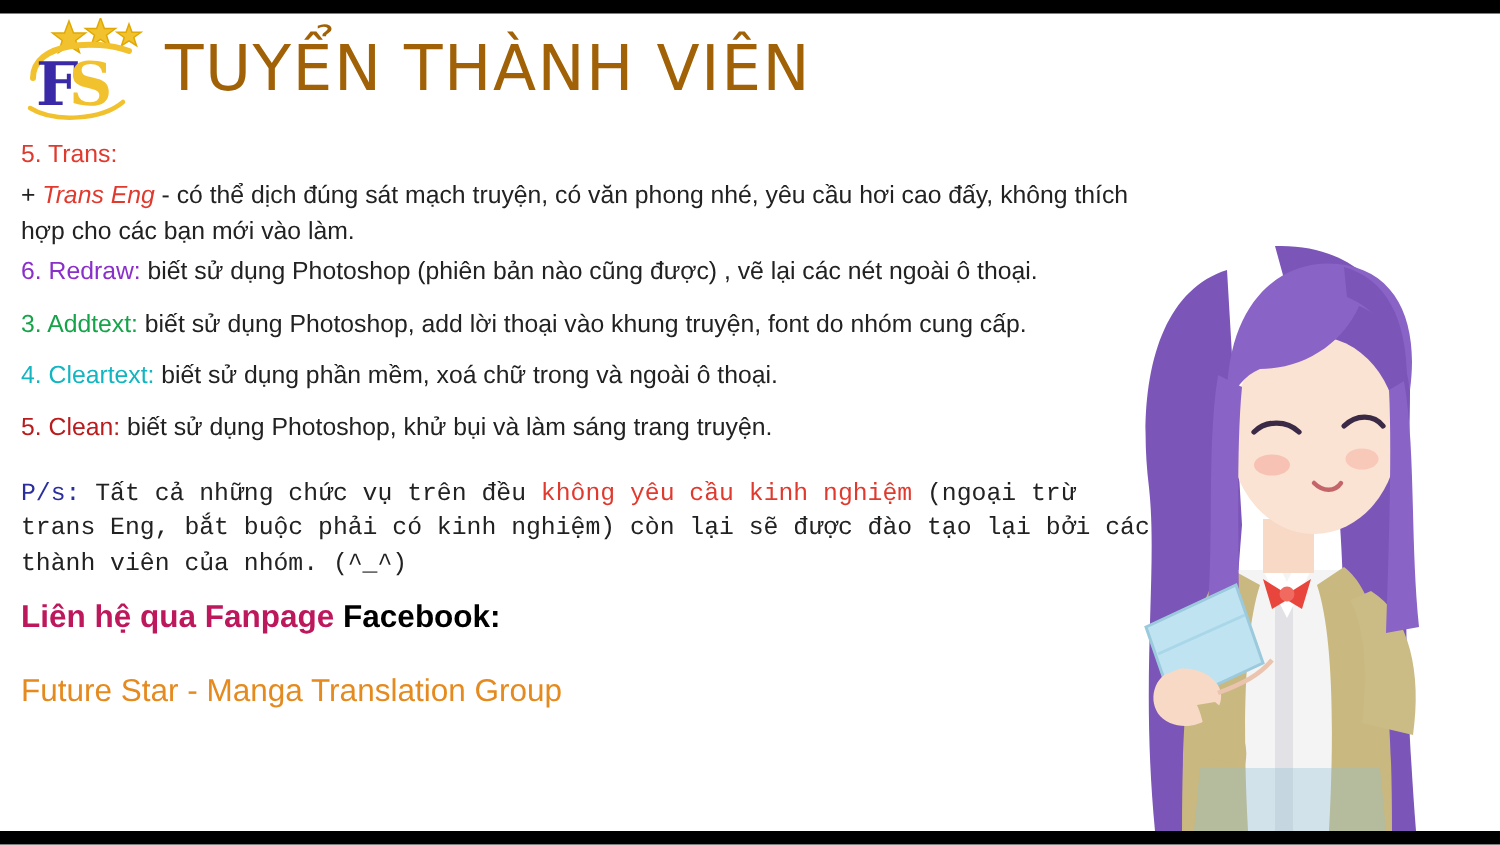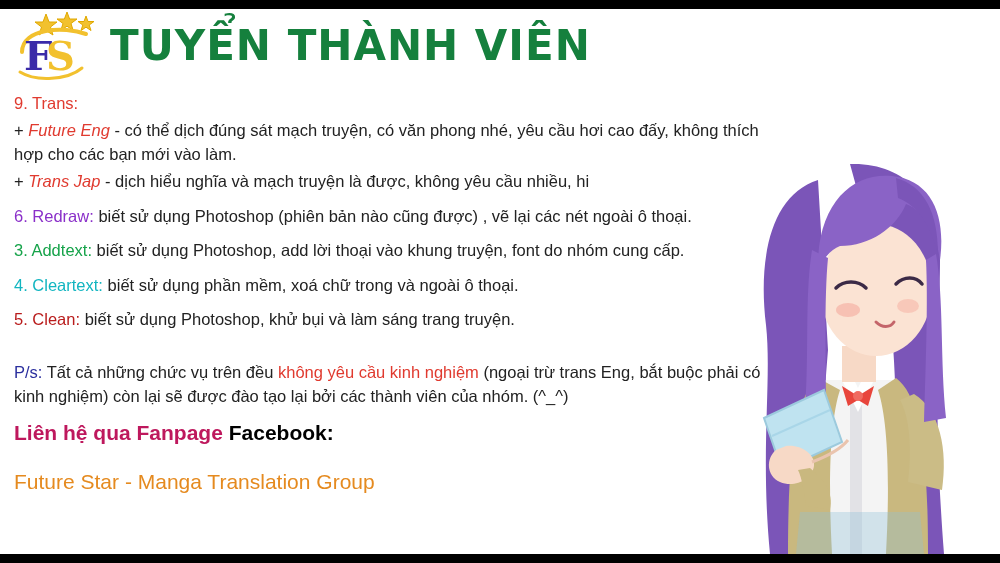--- a/index.html
+++ b/index.html
@@ -41,23 +41,23 @@
   }
   .logo {
     position: relative;
     width: 96px;
     height: 72px;
     flex: none;
   }
   .logo svg { display: block; }
   .header-title {
     font-size: 42px;
-    font-weight: bold;
+    font-weight: normal;
     letter-spacing: 1px;
-    color: #15803d;
+    color: #a16207;
     font-family: "DejaVu Sans", sans-serif;
     margin-left: 2px;
     white-space: nowrap;
     line-height: 1;
     padding-bottom: 4px;
   }
 
   
   .content {
     position: absolute;
@@ -73,21 +73,21 @@
   }
   .para.tight { margin-bottom: 4px; }
   .c-red { color: #e03a2f; }
   .c-red-i { color: #e03a2f; font-style: italic; }
   .c-purple { color: #8a2fc9; }
   .c-green { color: #16a34a; }
   .c-teal { color: #12b5c0; }
   .c-blue { color: #b91c1c; }
   .c-darkblue { color: #2b2f9e; }
 
-  .ps { margin-top: 30px; }
+  .ps { margin-top: 20px; font-family: Liberation Mono, monospace; }
   .contact {
     margin-top: 6px;
     font-size: 21px;
     line-height: 1.3;
   }
   .contact .lien { color: #be185d; font-weight: bold; }
   .contact .fb { color: #000000; font-weight: bold; }
   .group-name {
     margin-top: 6px;
     font-size: 21px;
@@ -131,29 +131,25 @@
 
         <path d="M8 60 C24 70, 56 68, 70 56" fill="none" stroke="#f2c12e" stroke-width="3" stroke-linecap="round"></path>
       </svg>
     </div>
     <div class="header-title">TUYỂN THÀNH VIÊN</div>
   </div>
 
   <div class="content">
 
     <p class="para tight">
-      <span class="c-red">9. Trans:</span>
+      <span class="c-red">5. Trans:</span>
     </p>
     <p class="para tight">
       <span>+</span>
-      <span class="c-red-i">Future Eng</span><span> - có thể dịch đúng sát mạch truyện, có văn phong nhé, yêu cầu hơi cao đấy, không thích hợp cho các bạn mới vào làm.</span>
-    </p>
-    <p class="para">
-      <span>+</span>
-      <span class="c-red-i">Trans Jap</span><span> - dịch hiểu nghĩa và mạch truyện là được, không yêu cầu nhiều, hi</span>
+      <span class="c-red-i">Trans Eng</span><span> - có thể dịch đúng sát mạch truyện, có văn phong nhé, yêu cầu hơi cao đấy, không thích hợp cho các bạn mới vào làm.</span>
     </p>
 
     <p class="para">
       <span class="c-purple">6. Redraw:</span><span> biết sử dụng Photoshop (phiên bản nào cũng được) , vẽ lại các nét ngoài ô thoại.</span>
     </p>
 
     <p class="para">
       <span class="c-green">3. Addtext:</span><span> biết sử dụng Photoshop, add lời thoại vào khung truyện, font do nhóm cung cấp.</span>
     </p>
 

